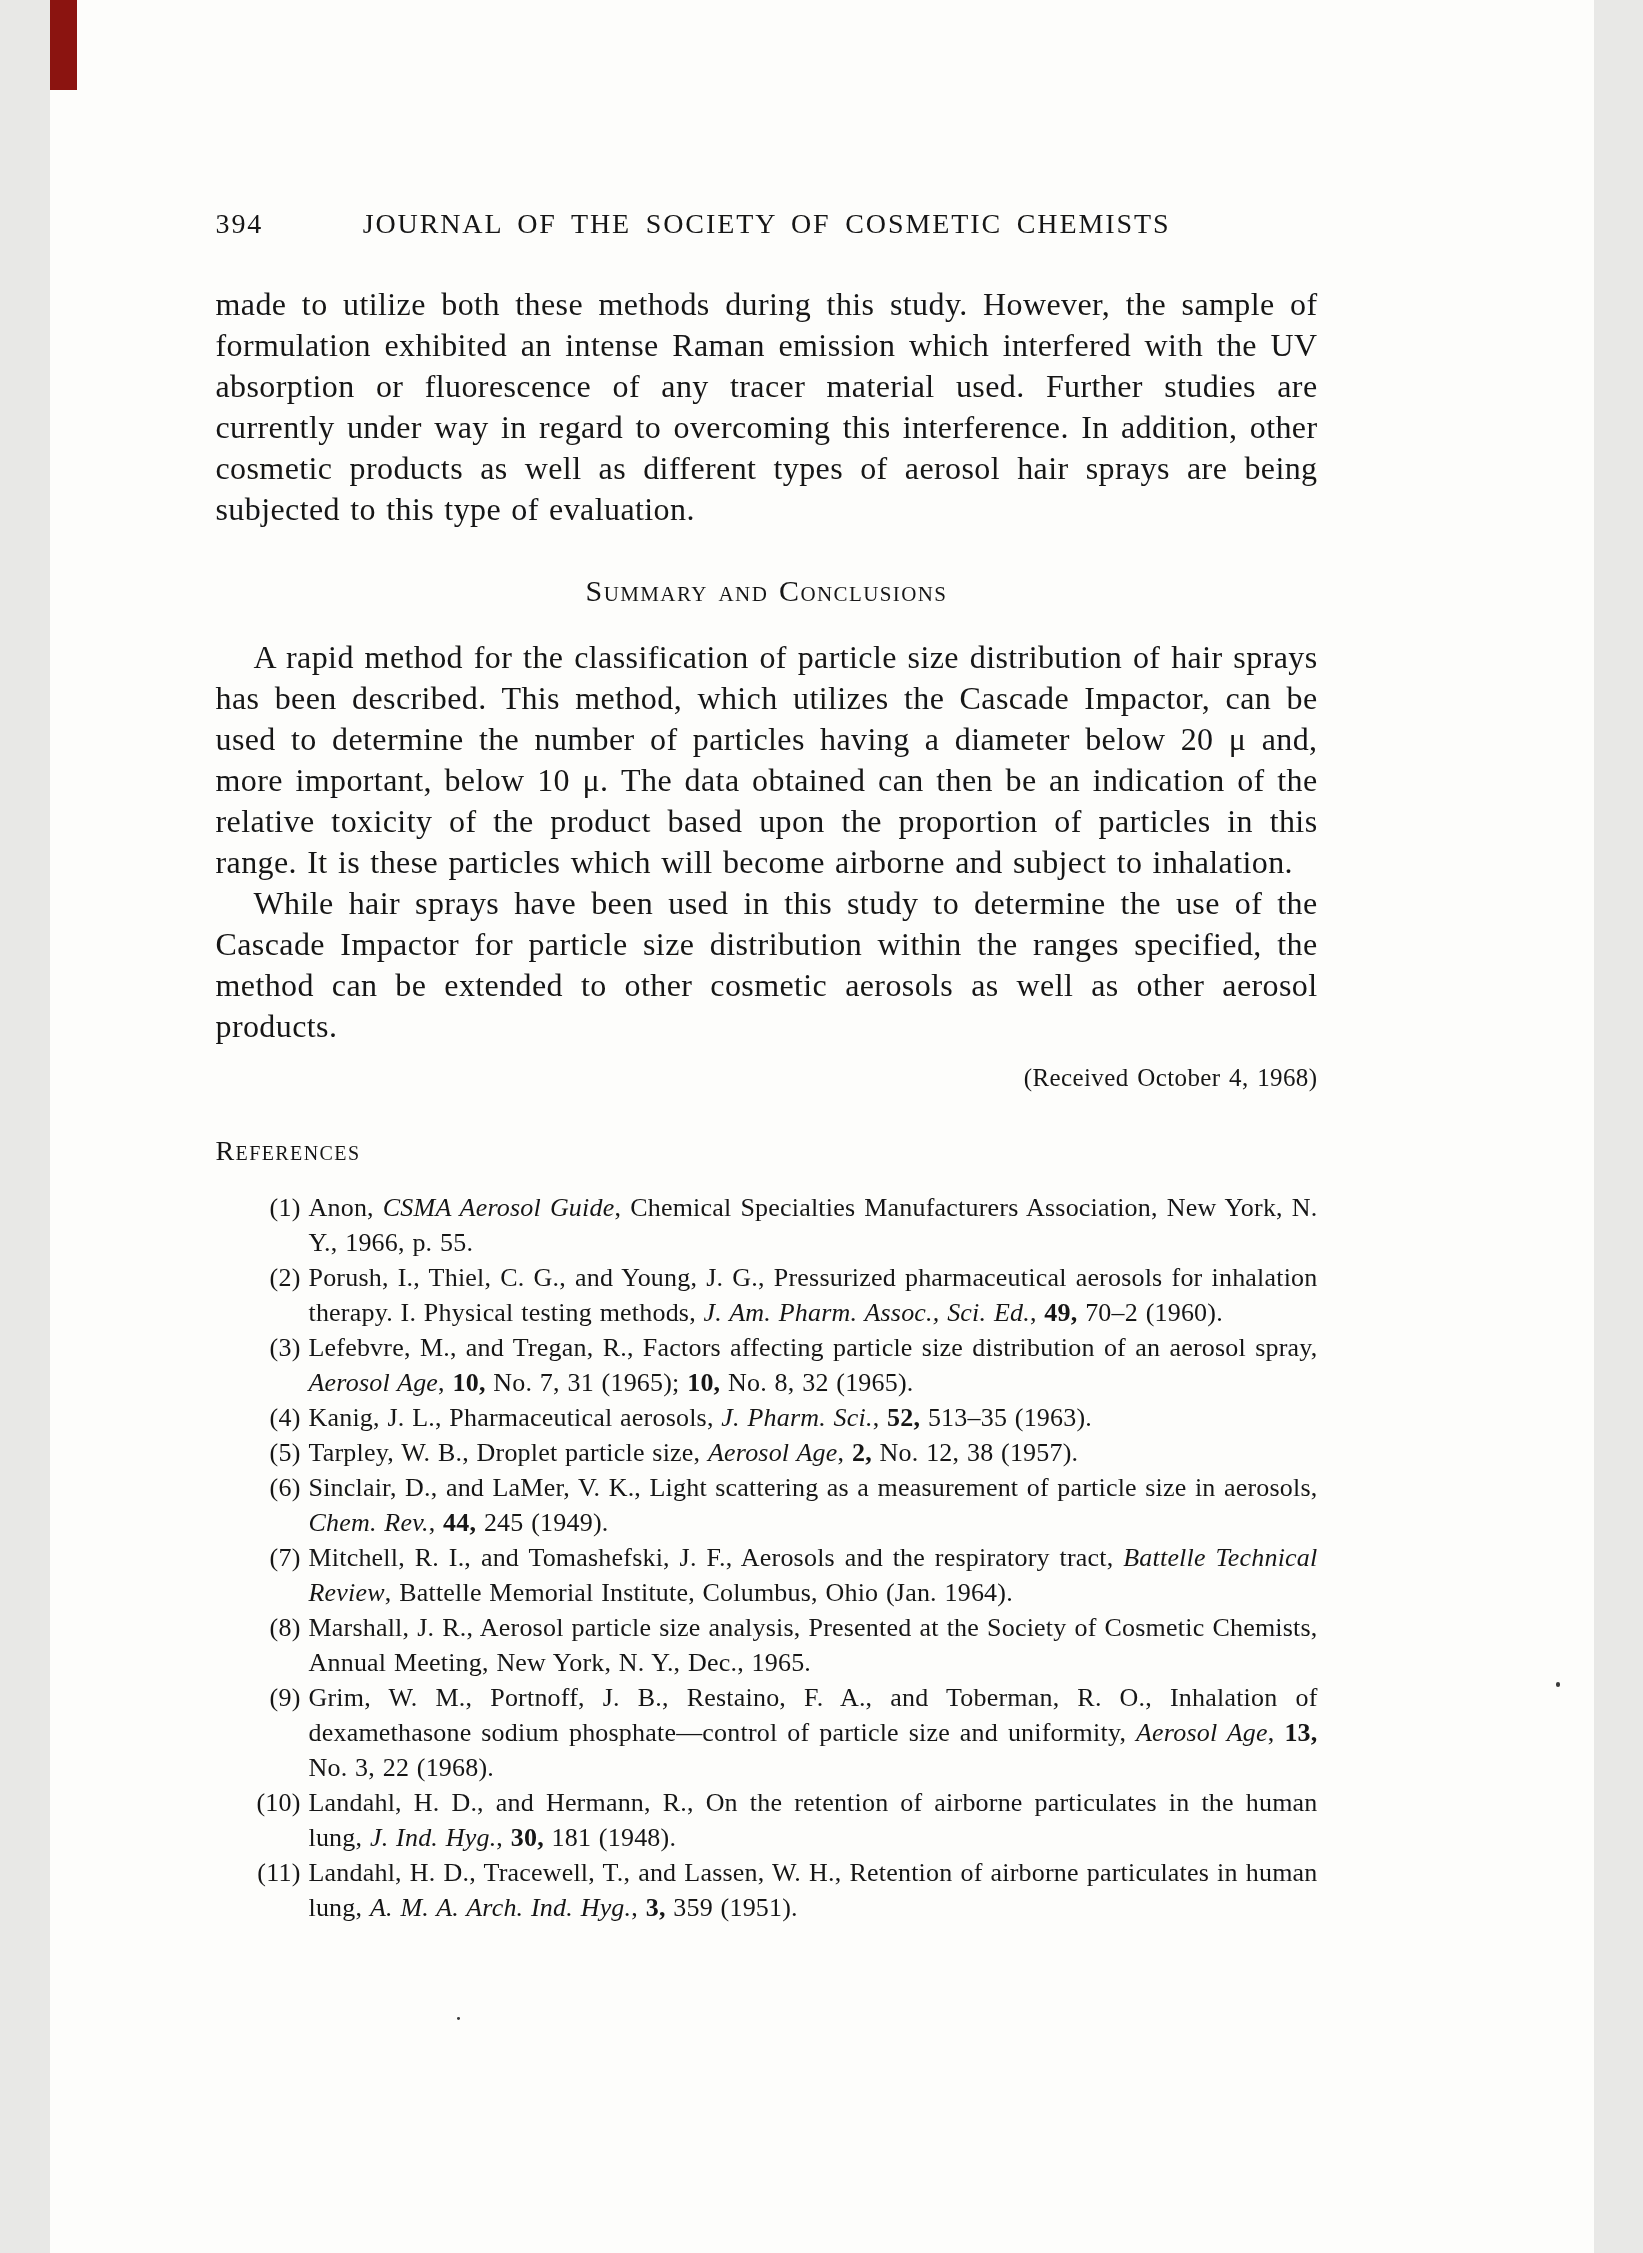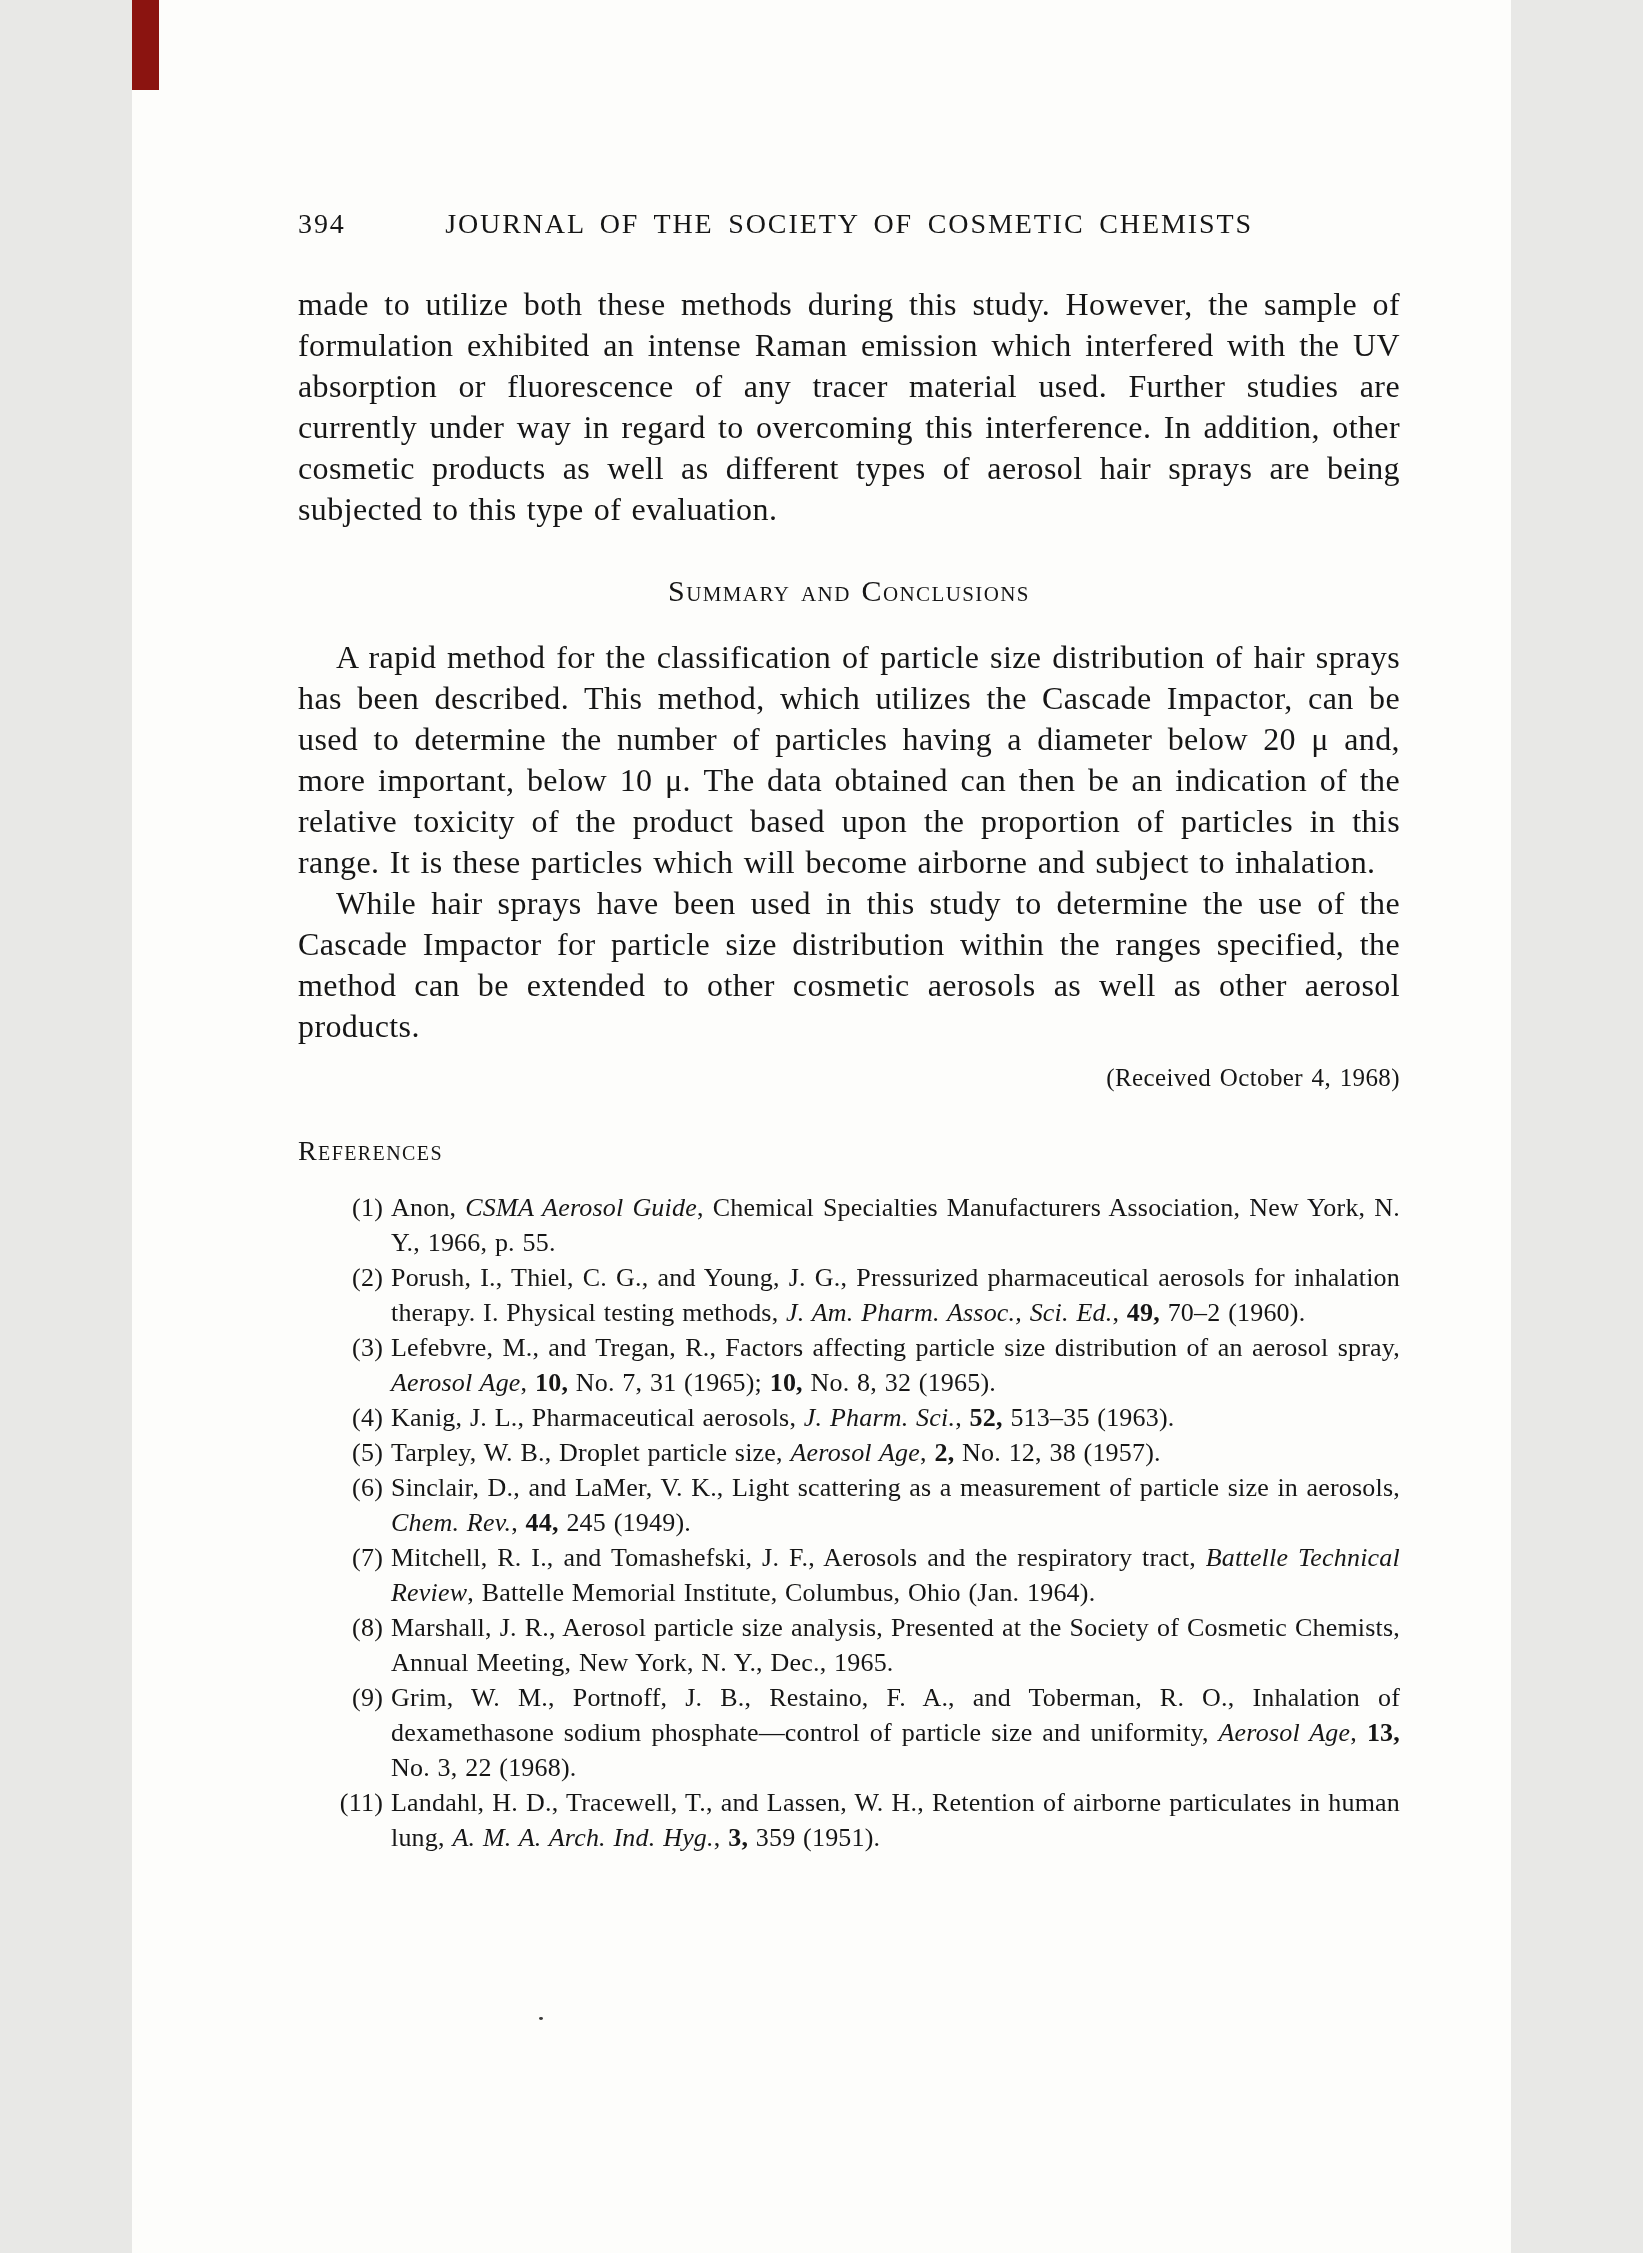--- a/index.html
+++ b/index.html
@@ -4,21 +4,21 @@
 <style>
   :root{
     --paper:#fdfdfb;
     --ink:#161616;
     --mark:#8b1410;
   }
   html,body{margin:0;padding:0;}
   body{background:#e8e8e6;}
   .page{
     position:relative;
-    width:1379px;height:2254px;
+    width:1544px;height:2254px;
     background:var(--paper);
     margin:0 auto;
     font-family:"Liberation Serif","DejaVu Serif",serif;
     color:var(--ink);
     overflow:hidden;
   }
   .corner-mark{
     position:absolute;left:0;top:0;width:27px;height:90px;
     background:var(--mark);
   }
@@ -128,20 +128,24 @@
         </div>
         <div class="ref-row">
           <span class="ref-num">(8)</span>
           <div class="ref-body"><span class="normal">Marshall, J. R., Aerosol particle size analysis, Presented at the Society of Cosmetic Chemists, Annual Meeting, New York, N. Y., Dec., 1965.</span></div>
         </div>
         <div class="ref-row">
           <span class="ref-num">(9)</span>
           <div class="ref-body"><span class="normal">Grim, W. M., Portnoff, J. B., Restaino, F. A., and Toberman, R. O., Inhalation of dexamethasone sodium phosphate—control of particle size and uniformity, </span><span class="italic">Aerosol Age</span><span class="normal">, </span><span class="bold">13,</span><span class="normal"> No. 3, 22 (1968).</span></div>
         </div>
         <div class="ref-row">
+          <span class="ref-num">(10)</span>
+          <div class="ref-body"><span class="normal">Landahl, H. D., and Hermann, R., On the retention of airborne particulates in the human lung, </span><span class="italic">J. Ind. Hyg.</span><span class="normal">, </span><span class="bold">30,</span><span class="normal"> 181 (1948).</span></div>
+        </div>
+        <div class="ref-row">
           <span class="ref-num">(11)</span>
           <div class="ref-body"><span class="normal">Landahl, H. D., Tracewell, T., and Lassen, W. H., Retention of airborne particulates in human lung, </span><span class="italic">A. M. A. Arch. Ind. Hyg.</span><span class="normal">, </span><span class="bold">3,</span><span class="normal"> 359 (1951).</span></div>
         </div>
       </div>
 
   </div>
 
   <div class="speck s1"></div>
   <div class="speck s2"></div>
 

